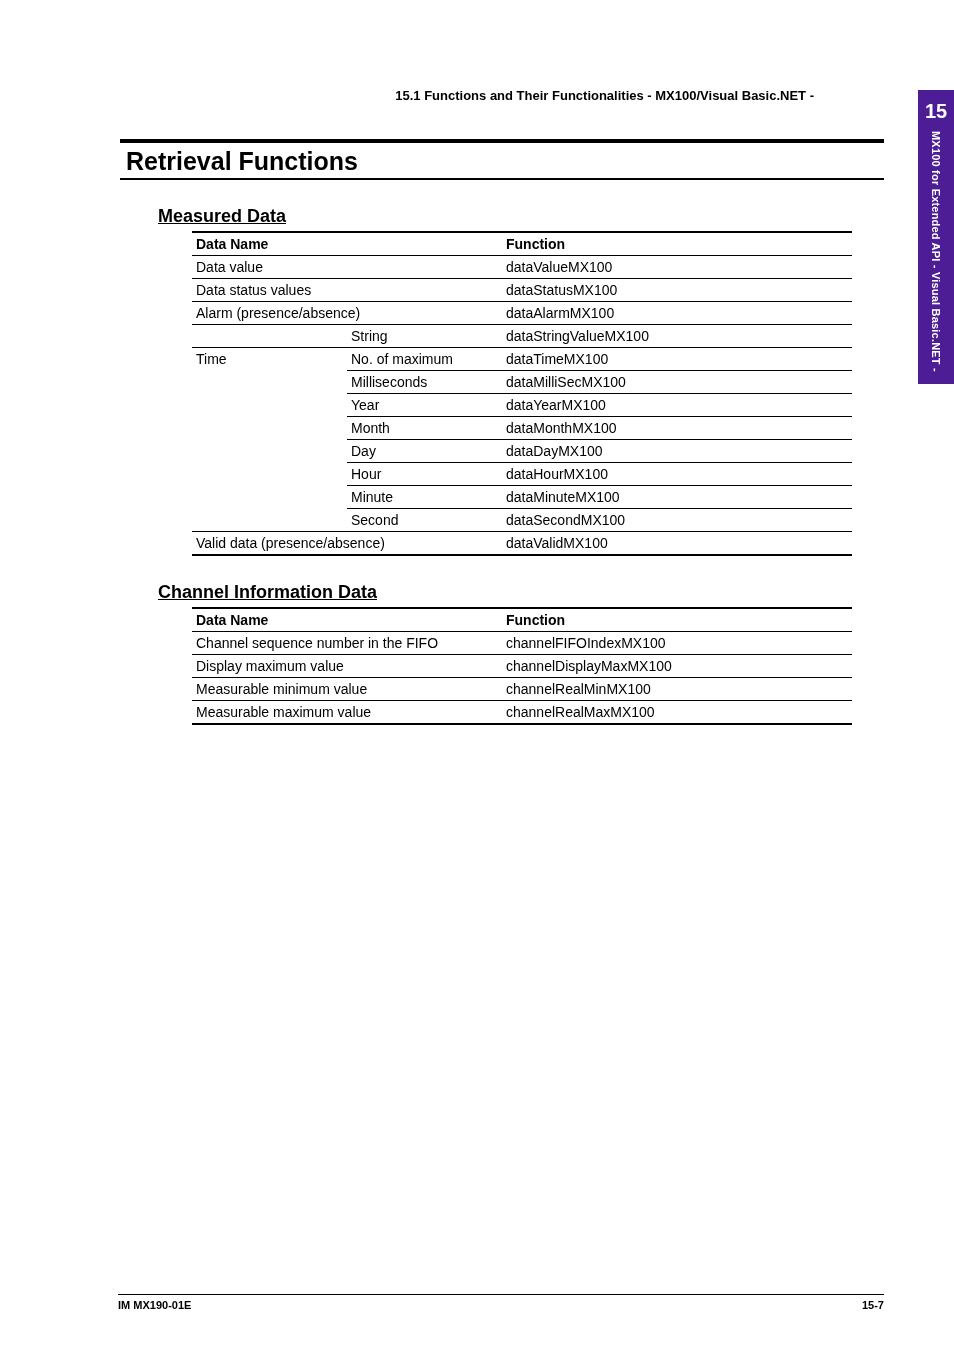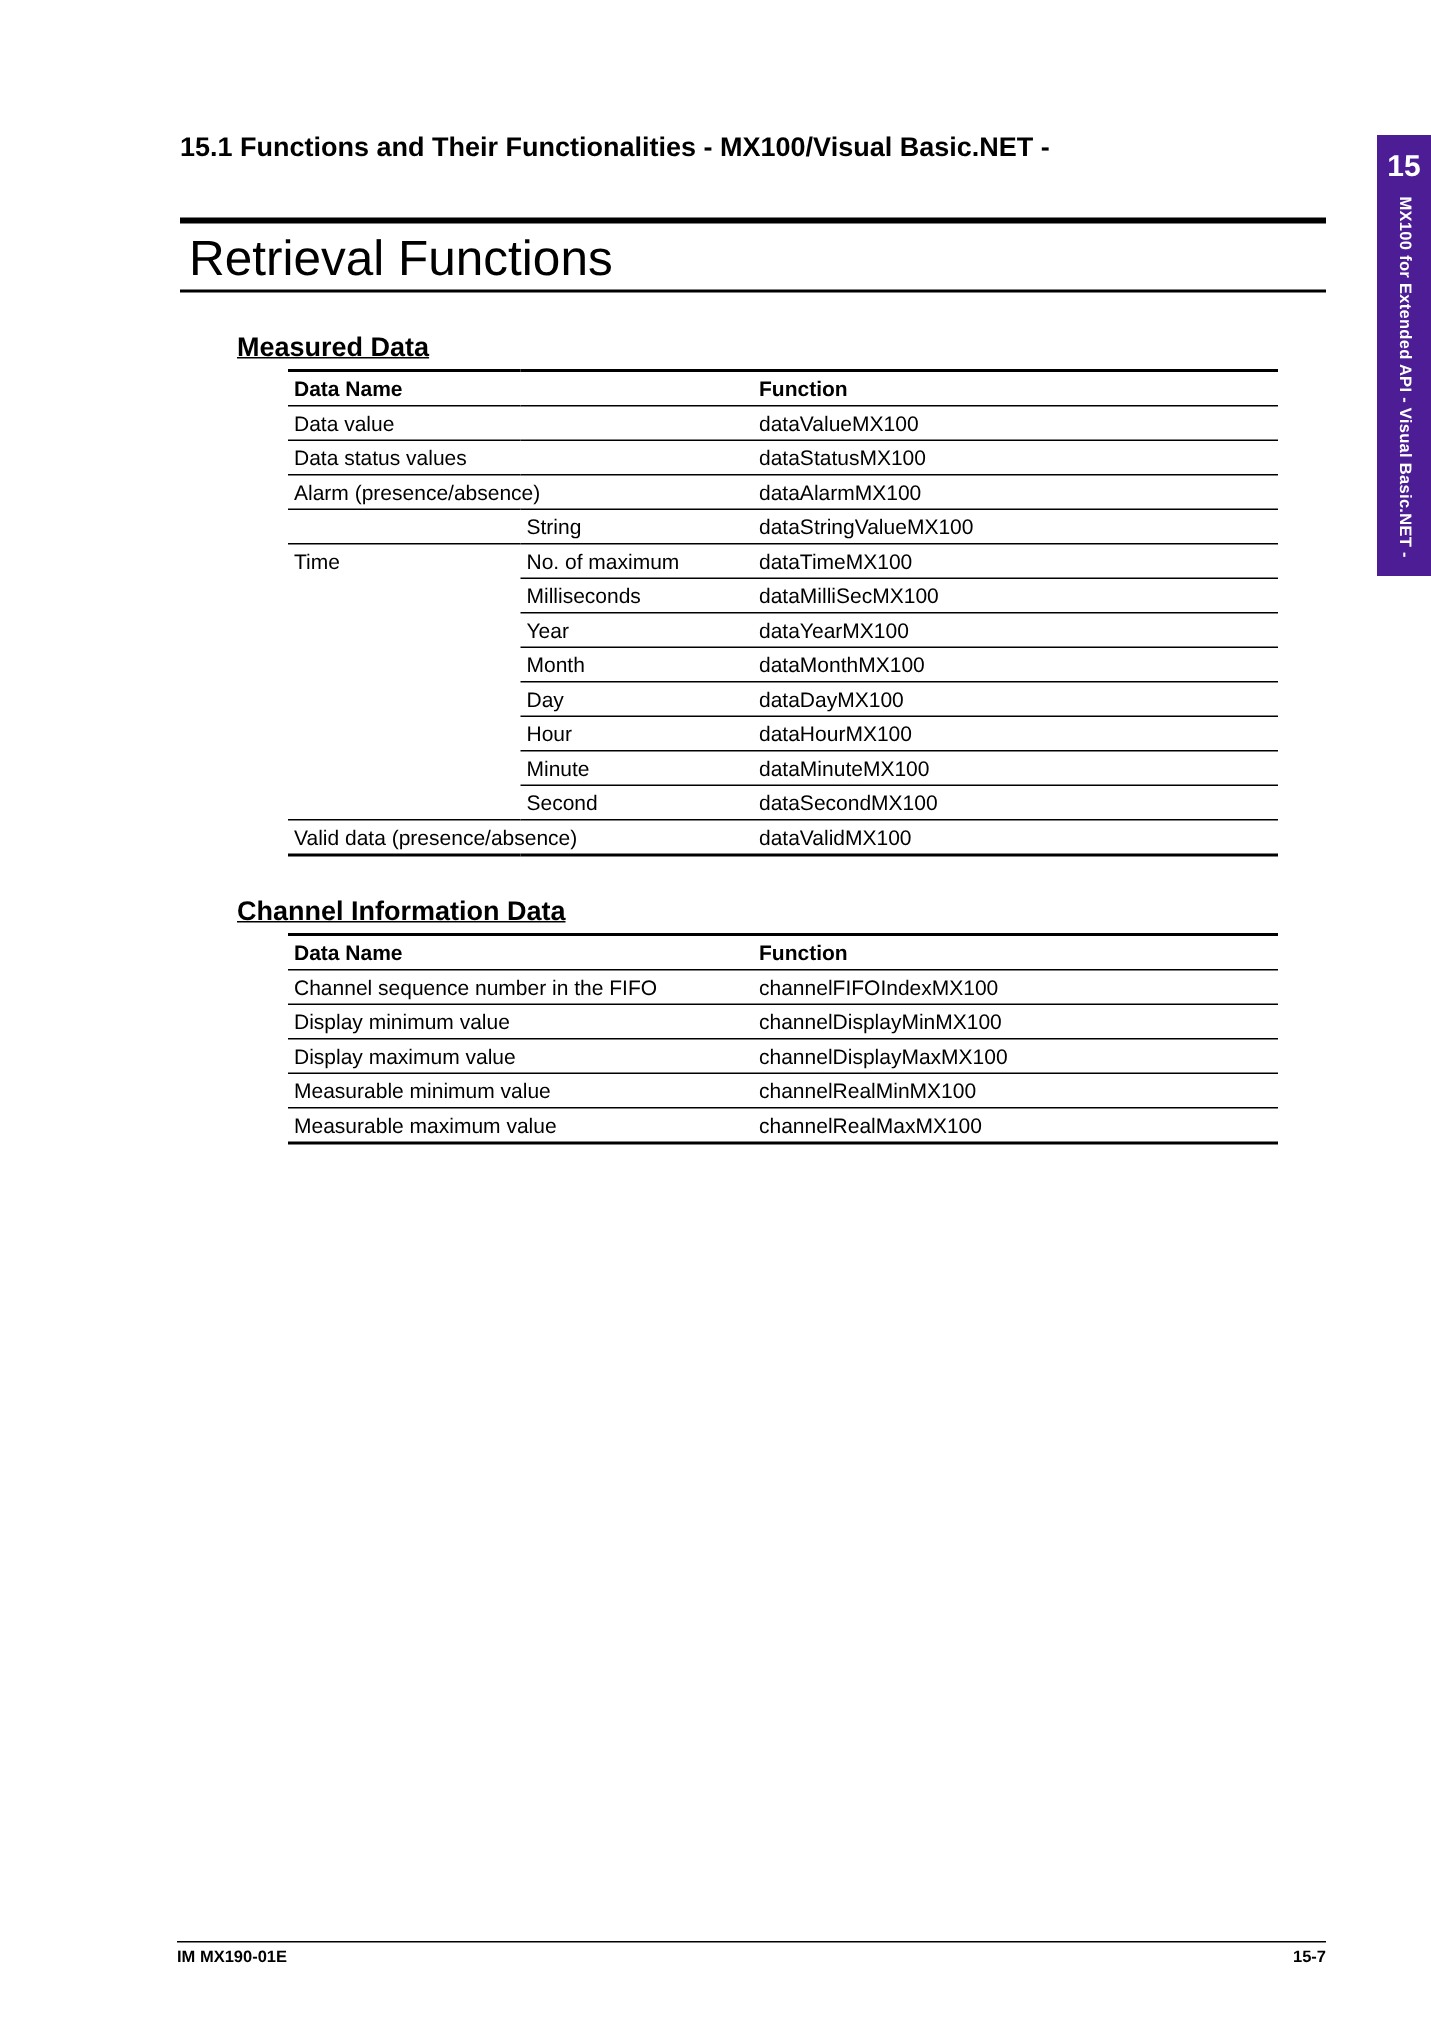--- a/index.html
+++ b/index.html
@@ -10,22 +10,23 @@
     color: #000;
     width: 954px;
     height: 1351px;
     position: relative;
   }
   .page {
     padding: 88px 70px 0 120px;
     position: relative;
   }
   .running-head {
-    font-size: 18px;
-    font-weight: bold;
+    font-size: 13px;
+    font-weight: bold;
+    text-align: right;
     margin-bottom: 36px;
     margin-right: 70px;
   }
   .thumb-tab {
     position: absolute;
     right: 0;
     top: 90px;
     width: 36px;
     background: #4c1d95;
     color: #fff;
@@ -47,22 +48,22 @@
   }
   .h1-wrap {
     margin-top: 8px;
   }
   .h1-rule-top {
     height: 4px;
     background: #000;
     width: 100%;
   }
   .h1 {
-    font-size: 33px;
-    font-weight: normal;
+    font-size: 25px;
+    font-weight: bold;
     font-family: Arial, Helvetica, sans-serif;
     padding: 4px 0 2px 6px;
   }
   .h1-rule-bot {
     height: 2px;
     background: #000;
     width: 100%;
   }
   .h2 {
     font-size: 18px;
@@ -215,24 +216,20 @@
         <th>Data Name</th>
         <th>Function</th>
       </tr>
     </thead>
     <tbody id="channel-body">
         <tr>
           <td>Channel sequence number in the FIFO</td>
           <td>channelFIFOIndexMX100</td>
         </tr>
         <tr>
-          <td>Display minimum value</td>
-          <td>channelDisplayMinMX100</td>
-        </tr>
-        <tr>
           <td>Display maximum value</td>
           <td>channelDisplayMaxMX100</td>
         </tr>
         <tr>
           <td>Measurable minimum value</td>
           <td>channelRealMinMX100</td>
         </tr>
         <tr>
           <td>Measurable maximum value</td>
           <td>channelRealMaxMX100</td>

